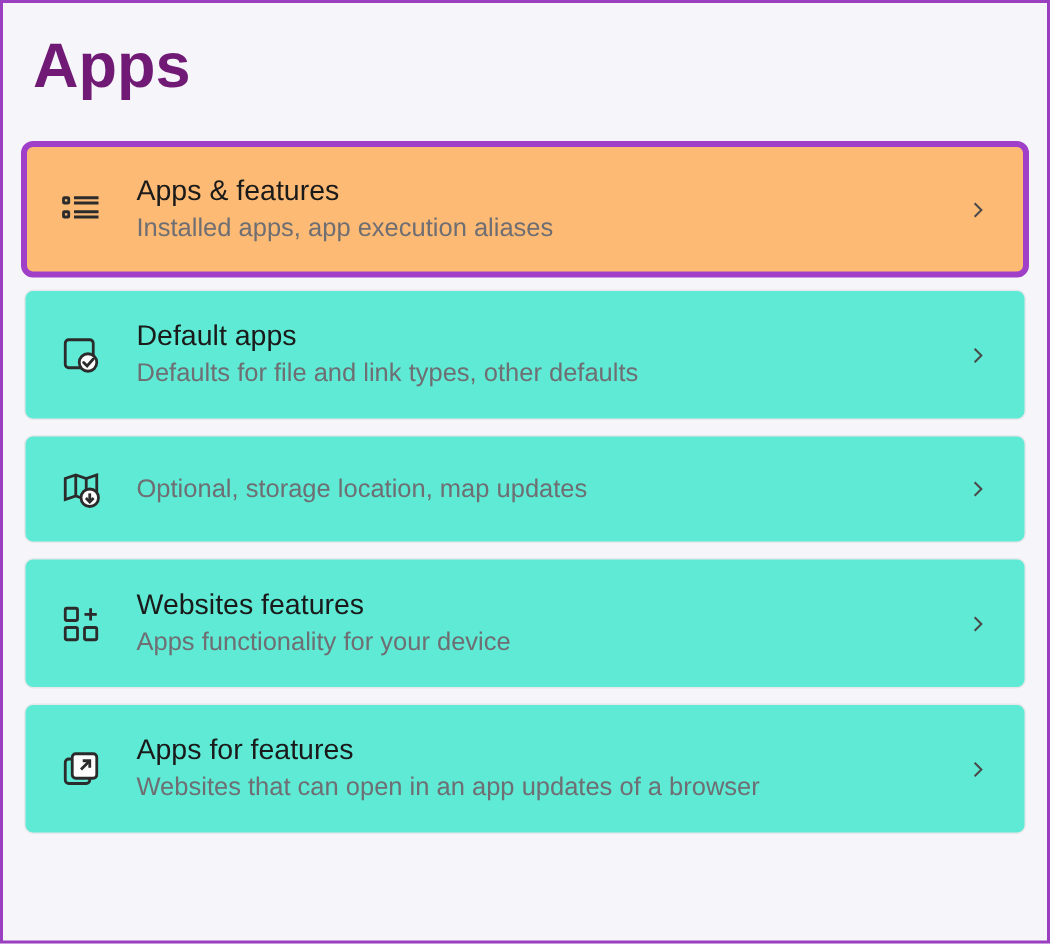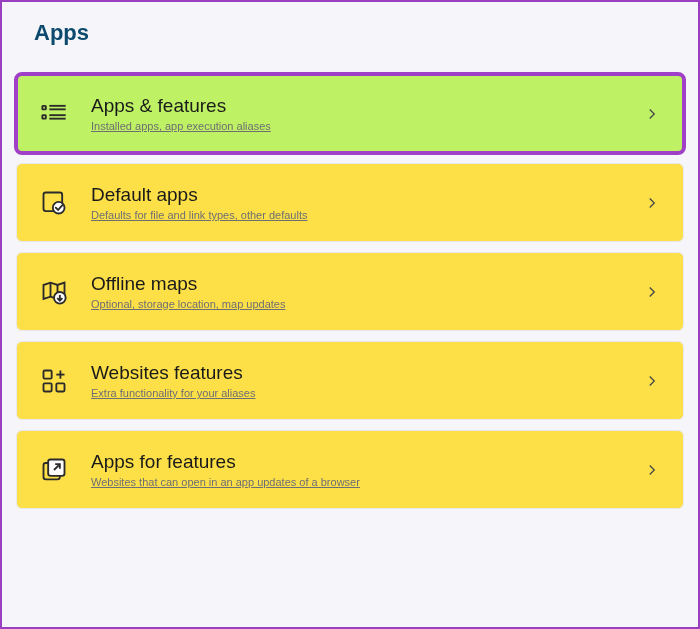--- a/index.html
+++ b/index.html
@@ -10,45 +10,45 @@
     body {
       font-family: "Segoe UI", -apple-system, sans-serif;
       background: #f6f5fa;
       width: 700px;
       height: 629px;
       border: 2px solid #9a3fbf;
       padding: 18px 14px;
       overflow: hidden;
     }
     .page-title {
-      font-size: 22px;
+      font-size: 42px;
       font-weight: 600;
-      color: #0c4a6e;
+      color: #701a75;
       margin-bottom: 28px;
-      margin-left: 18px;
+      margin-left: 6px;
     }
     .settings-list {
       display: flex;
       flex-direction: column;
       gap: 10px;
     }
     .settings-item {
-      background: #fde047;
+      background: #5eead4;
       border: 1px solid #e8e8ec;
       border-radius: 6px;
       display: flex;
       align-items: center;
       padding: 20px 22px;
       cursor: pointer;
       position: relative;
     }
     .settings-item.highlighted {
       outline: 4px solid #a040c8;
       outline-offset: -2px;
-      background: #bef264;
+      background: #fdba74;
     }
     .item-icon {
       width: 30px;
       height: 30px;
       flex-shrink: 0;
       display: flex;
       align-items: center;
       justify-content: center;
       margin-right: 22px;
     }
@@ -64,24 +64,23 @@
       display: flex;
       flex-direction: column;
       gap: 3px;
     }
     .item-title {
       font-size: 19px;
       font-weight: 400;
       color: #1a1a1a;
     }
     .item-desc {
-      font-size: 11px;
+      font-size: 17px;
       color: #6e6e73;
       font-weight: 400;
-      text-decoration: underline;
     }
     .chevron {
       width: 18px;
       height: 18px;
       flex-shrink: 0;
     }
     .chevron svg {
       width: 100%;
       height: 100%;
       stroke: #4a4a4a;
@@ -142,21 +141,20 @@
       <svg viewBox="0 0 24 24">
         <path d="M3 6 L9 4 L15 6 L21 4 L21 16 L15 18 L9 16 L3 18 Z"></path>
         <line x1="9" y1="4" x2="9" y2="16"></line>
         <line x1="15" y1="6" x2="15" y2="14"></line>
         <circle cx="17" cy="17" r="5" fill="#fdfdfe"></circle>
         <line x1="17" y1="14.5" x2="17" y2="19"></line>
         <polyline points="14.8 17.2 17 19.4 19.2 17.2"></polyline>
       </svg>
     </span>
     <div class="item-text">
-      <span class="item-title">Offline maps</span>
       <span class="item-desc">Optional, storage location, map updates</span>
     </div>
     <span class="chevron">
       <svg viewBox="0 0 24 24">
           <polyline points="9 6 15 12 9 18"></polyline>
         </svg>
     </span>
   </div>
 
   <div class="settings-item">
@@ -164,21 +162,21 @@
       <svg viewBox="0 0 24 24">
         <rect x="3" y="3" width="7" height="7" rx="1"></rect>
         <rect x="3" y="14" width="7" height="7" rx="1"></rect>
         <rect x="14" y="14" width="7" height="7" rx="1"></rect>
         <line x1="17.5" y1="3" x2="17.5" y2="10"></line>
         <line x1="14" y1="6.5" x2="21" y2="6.5"></line>
       </svg>
     </span>
     <div class="item-text">
       <span class="item-title">Websites features</span>
-      <span class="item-desc">Extra functionality for your aliases</span>
+      <span class="item-desc">Apps functionality for your device</span>
     </div>
     <span class="chevron">
       <svg viewBox="0 0 24 24">
           <polyline points="9 6 15 12 9 18"></polyline>
         </svg>
     </span>
   </div>
 
   <div class="settings-item">
     <span class="item-icon">

